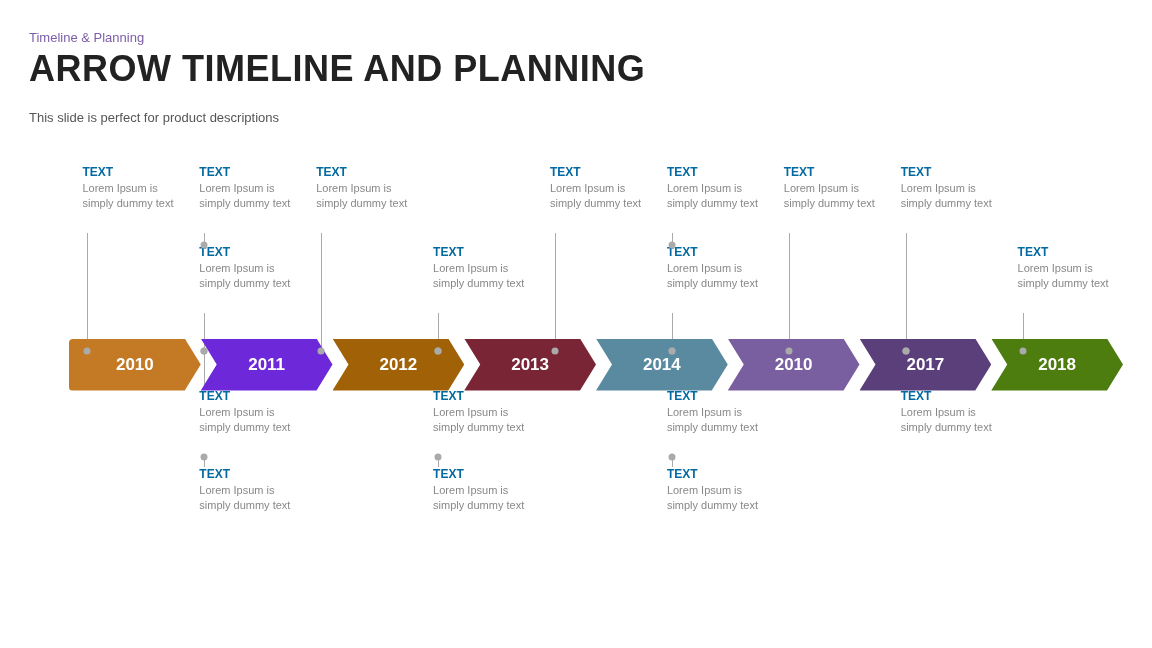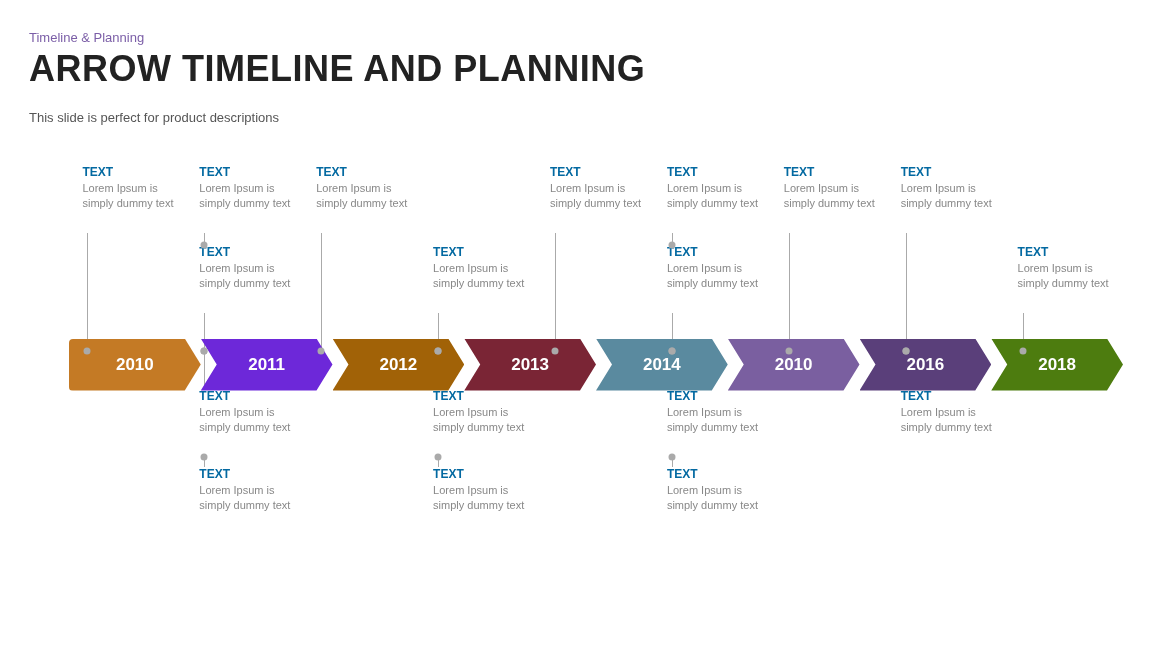--- a/index.html
+++ b/index.html
@@ -134,21 +134,21 @@
 
   <div class="timeline-area">
 
     <div class="arrow-bar" id="arrow-bar">
         <div class="arrow-segment" style="background: rgb(196, 122, 37); margin-left: 40px;">2010</div>
         <div class="arrow-segment" style="background: #6d28d9;">2011</div>
         <div class="arrow-segment" style="background: #a16207;">2012</div>
         <div class="arrow-segment" style="background: rgb(122, 37, 53);">2013</div>
         <div class="arrow-segment" style="background: rgb(90, 138, 159);">2014</div>
         <div class="arrow-segment" style="background: rgb(122, 95, 160);">2010</div>
-        <div class="arrow-segment" style="background: rgb(90, 63, 122);">2016</div>
+        <div class="arrow-segment" style="background: rgb(90, 63, 122);">2017</div>
         <div class="arrow-segment" style="background: #4d7c0f;">2018</div>
       </div>
 
   <div class="timeline-text-box" style="left: 53.4444px; top: 20px; width: 108.889px;">
         <div class="text-label">TEXT</div>
         <div class="text-body">Lorem Ipsum  is simply dummy  text</div>
       </div>
       <div class="connector-line" style="left: 58.4444px; top: 88px; height: 118px;"></div>
       <div class="dot" style="left: 58.4444px; top: 206px;"></div>
       <div class="timeline-text-box" style="left: 170.333px; top: 20px; width: 108.889px;">

